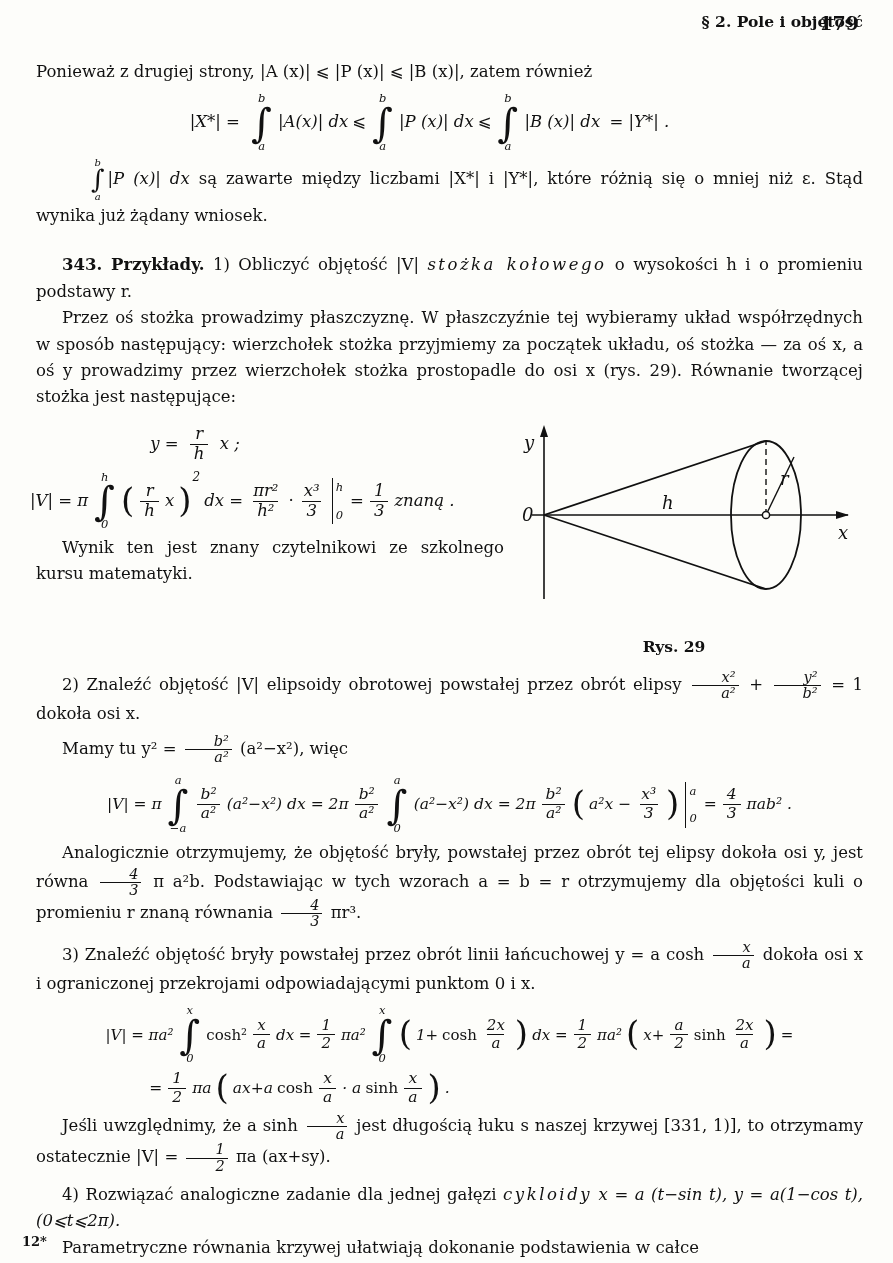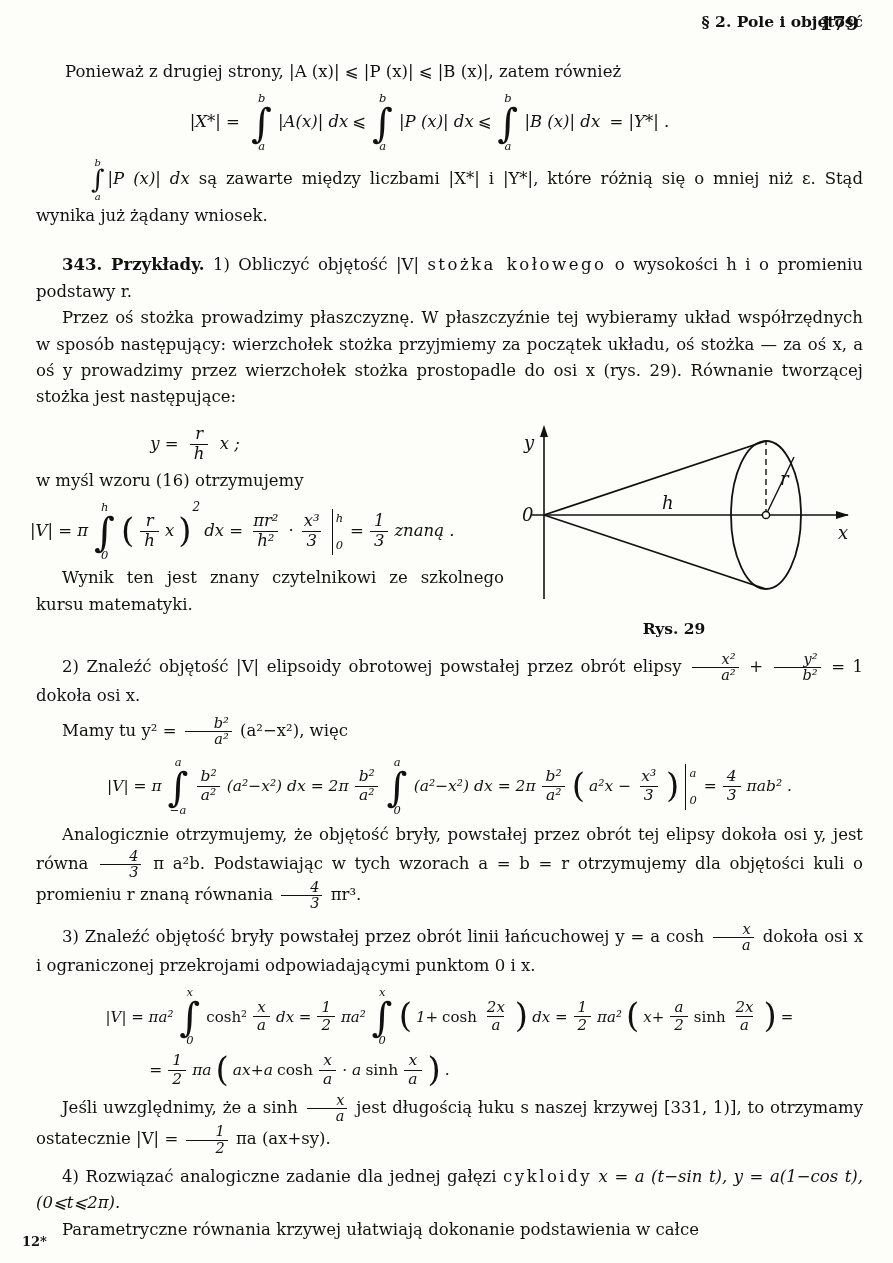--- a/index.html
+++ b/index.html
@@ -15,22 +15,22 @@
     overflow:hidden;
     box-sizing:border-box;
     padding:10px 30px 0 36px;
   }
   
   .hdr{position:relative;text-align:right;font-weight:bold;font-size:15.5px;}
   .pagenum{position:absolute;right:4px;top:-2px;font-size:19px;font-weight:bold;}
   
   p{margin:0;text-align:justify;}
   .ind{text-indent:26px;}
-  .mt{margin-top:10px;margin-left:29px;}
-  .sp{letter-spacing:2.5px;}
+  .mt{margin-top:10px;}
+  .sp{letter-spacing:2.5px;font-style:italic;}
   b.run{font-weight:bold;}
   
   .fm{display:flex;align-items:center;justify-content:center;font-style:italic;gap:4px;flex-wrap:nowrap;}
   .fm .fn{font-style:normal;}
   .tok{white-space:pre;}
   
   .frac{display:inline-flex;flex-direction:column;align-items:center;vertical-align:middle;line-height:1.15;font-style:italic;margin:0 2px;}
   .frac .nu{padding:0 4px;}
   .frac .de{border-top:1.4px solid #111;padding:0 4px;}
   
@@ -47,21 +47,21 @@
   .ifr .nu{padding:0 3px;}
   .ifr .de{border-top:1.3px solid #111;padding:0 3px;}
   .iint{display:inline-flex;flex-direction:column;align-items:center;line-height:.9;vertical-align:middle;margin:0 3px;}
   .iint .lim{font-size:10px;font-style:italic;line-height:1;}
   .iint .ig{font-size:26px;line-height:.9;}
   .mi{font-style:italic;}
   
   .cols{display:flex;margin-top:6px;}
   .colL{width:468px;flex:none;}
   .colR{flex:1;padding-top:2px;}
-  .figcap{text-align:center;width:340px;font-weight:bold;font-size:15.5px;margin-top:2px;}
+  .figcap{text-align:center;width:340px;font-weight:bold;font-size:15.5px;margin-top:20px;}
   svg text{font-family:"DejaVu Serif","Liberation Serif",serif;font-style:italic;font-size:18px;fill:#111;}
   .foot{position:absolute;left:22px;bottom:10px;font-weight:bold;font-size:13px;}
 </style>
 </head>
 <body>
 
 <div class="page">
 
   <div class="hdr">
     <span>§ 2. Pole i objętość</span>
@@ -116,21 +116,20 @@
 
       <div class="fm" style="margin:8px 150px 4px 0">
         <span class="tok">y = </span>
         <span class="frac">
           <span class="nu">r</span>
           <span class="de">h</span>
         </span>
         <span class="tok"> x ;</span>
       </div>
 
-      <p>w myśl wzoru (16) otrzymujemy</p>
 
       <div class="fm" style="margin:8px 0 4px -6px;justify-content:flex-start">
         <span class="tok">|V| = π</span>
         <span class="intc">
           <span class="lim">h</span>
           <span class="ig">∫</span>
           <span class="lim">0</span>
         </span>
         <span class="bp">(</span>
         <span class="frac">

